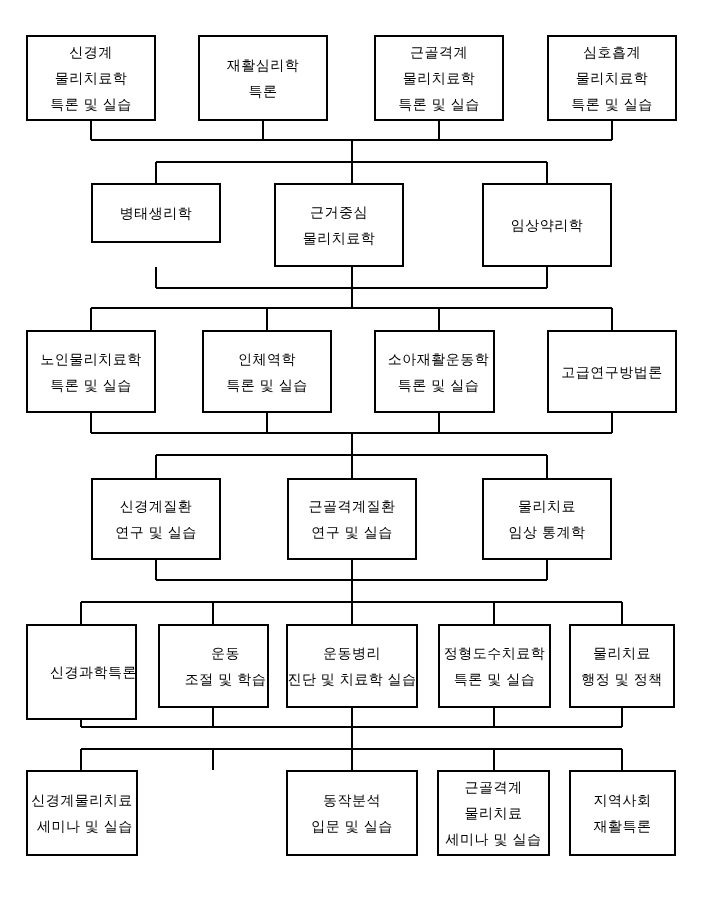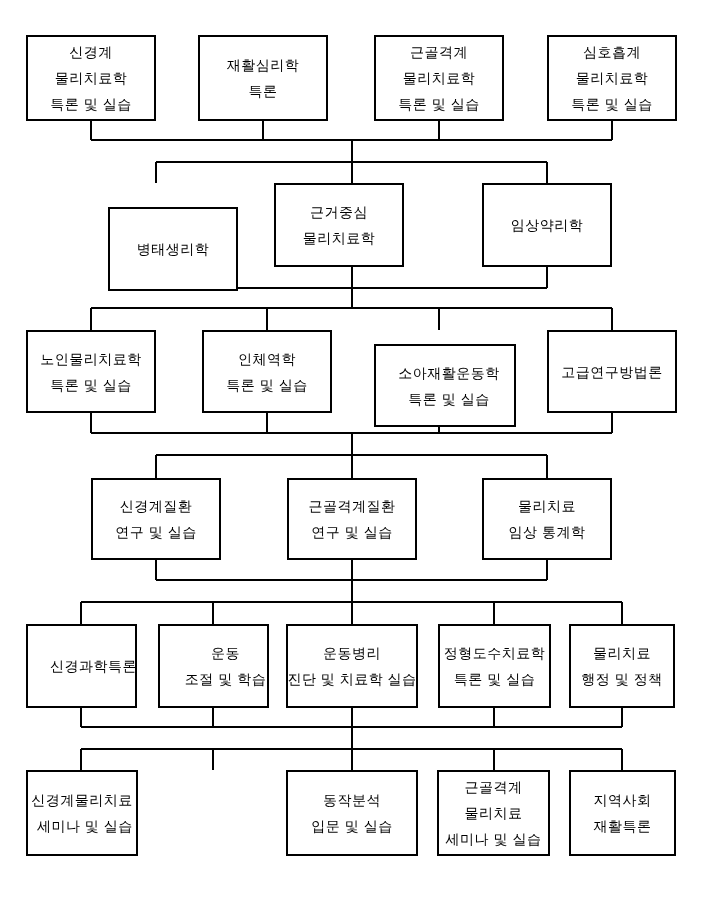--- a/index.html
+++ b/index.html
@@ -61,41 +61,41 @@
 특론 및 실습</div>
   <div class="box" style="left:198px; top:35px;  width:130px; height:86px;">재활심리학
 특론</div>
   <div class="box" style="left:374px; top:35px;  width:130px; height:86px;">근골격계
 물리치료학
 특론 및 실습</div>
   <div class="box" style="left:547px; top:35px;  width:130px; height:86px;">심호흡계
 물리치료학
 특론 및 실습</div>
 
-  <div class="box" style="left:108px;  top:183px; width:130px; height:84px;margin-top:24px;">병태생리학</div>
+  <div class="box" style="left:91px;  top:183px; width:130px; height:60px;">병태생리학</div>
   <div class="box" style="left:274px; top:183px; width:130px; height:84px;">근거중심
 물리치료학</div>
   <div class="box" style="left:482px; top:183px; width:130px; height:84px;">임상약리학</div>
 
   <div class="box" style="left:26px;  top:330px; width:130px; height:83px;">노인물리치료학
 특론 및 실습</div>
   <div class="box" style="left:202px; top:330px; width:130px; height:83px;">인체역학
 특론 및 실습</div>
-  <div class="box" style="left:374px; top:344px; width:142px; height:83px;padding-left:8px;">소아재활운동학
+  <div class="box" style="left:374px; top:330px; width:121px; height:83px;padding-left:8px;">소아재활운동학
 특론 및 실습</div>
   <div class="box" style="left:547px; top:330px; width:130px; height:83px;">고급연구방법론</div>
 
   <div class="box" style="left:91px;  top:478px; width:130px; height:82px;">신경계질환
 연구 및 실습</div>
   <div class="box" style="left:287px; top:478px; width:130px; height:82px;">근골격계질환
 연구 및 실습</div>
   <div class="box" style="left:482px; top:478px; width:130px; height:82px;">물리치료
 임상 통계학</div>
 
-  <div class="box" style="left:26px;  top:624px; width:111px; height:84px;padding-left:24px;">신경과학특론</div>
+  <div class="box" style="left:26px;  top:624px; width:111px; height:96px;padding-left:24px;">신경과학특론</div>
   <div class="box" style="left:158px; top:624px; width:111px; height:84px;padding-left:24px;">운동
 조절 및 학습</div>
   <div class="box" style="left:286px; top:624px; width:132px; height:84px;">운동병리
 진단 및 치료학 실습</div>
   <div class="box" style="left:438px; top:624px; width:113px; height:84px;">정형도수치료학
 특론 및 실습</div>
   <div class="box" style="left:569px; top:624px; width:106px; height:84px;">물리치료
 행정 및 정책</div>
 
   <div class="box" style="left:26px;  top:770px; width:112px; height:86px;text-align:right;">신경계물리치료

